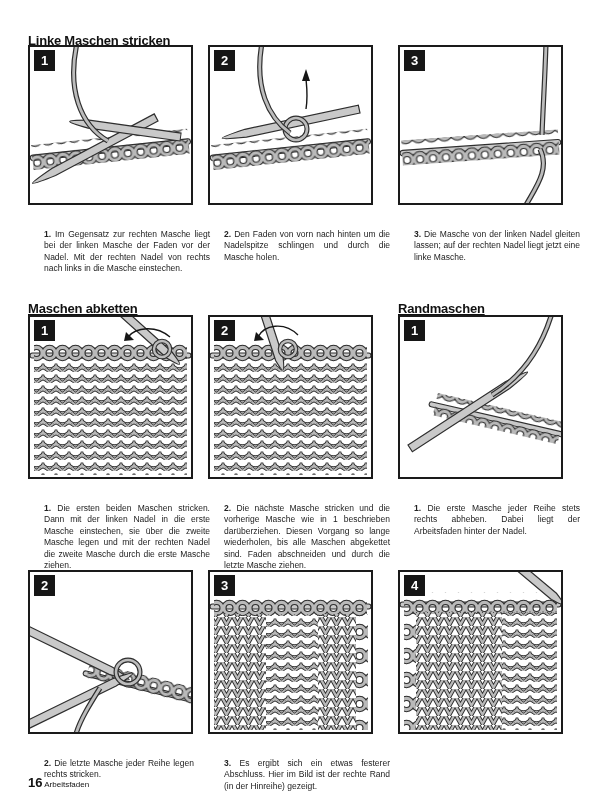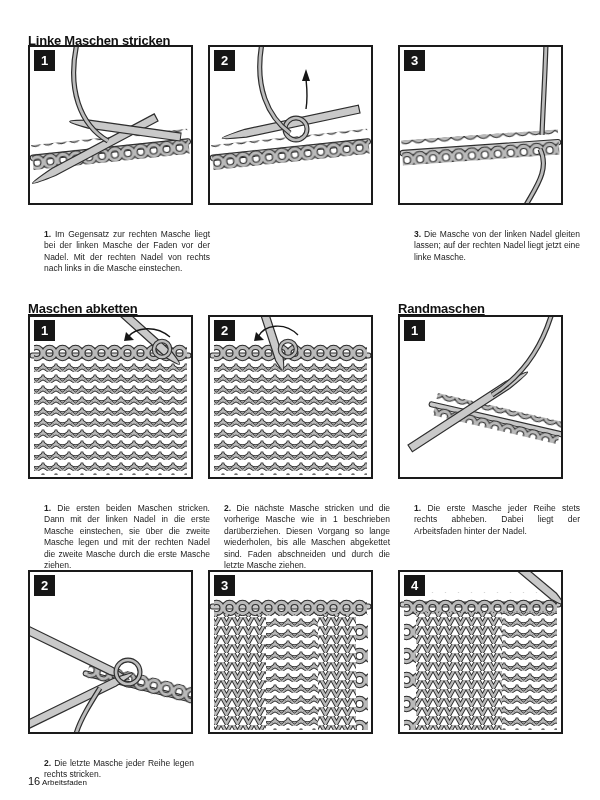--- a/index.html
+++ b/index.html
@@ -21,21 +21,21 @@
     position:absolute;left:4px;top:3px;width:21px;height:21px;background:#161616;color:#fff;
     font-size:13px;font-weight:bold;display:flex;align-items:center;justify-content:center;
     line-height:1;
   }
   .caption{
     position:absolute;width:166px;margin:16px;font-size:8.5px;line-height:1.35;text-align:justify;
     color:#222;
   }
   .caption b{font-weight:bold;}
   .footer{position:absolute;left:28px;top:775px;font-size:8px;color:#111;}
-  .footer b{font-size:11px;font-weight:normal;}
+  .footer b{font-size:13px;font-weight:bold;}
   .watermark{
     position:absolute;right:5px;top:770px;font-size:15px;font-weight:bold;letter-spacing:0.5px;
     color:#fbfbfb;-webkit-text-stroke:1px #d2d2d2;text-shadow:0 0 1px #dcdcdc;
     white-space:nowrap;
     margin-top:44px;
   }
 </style>
 </head>
 <body>
 
@@ -102,20 +102,21 @@
       </g>
       <path d="M146,-4 C145,30 143,60 142,88" fill="none" stroke="#2e2e2e" stroke-width="5.2"></path>
       <path d="M146,-4 C145,30 143,60 142,88" fill="none" stroke="#bcbcbc" stroke-width="2.8"></path>
       <path d="M140,102 C150,122 136,140 126,158" fill="none" stroke="#2e2e2e" stroke-width="5.2"></path>
       <path d="M140,102 C150,122 136,140 126,158" fill="none" stroke="#bcbcbc" stroke-width="2.8"></path>
     </svg>
     <div class="badge">3</div>
   </div>
 
   <p class="caption" style="left:28px;top:213px"><b>1.</b> <span>Im Gegensatz zur rechten Masche liegt bei der linken Masche der Faden vor der Nadel. Mit der rechten Nadel von rechts nach links in die Masche einstechen.</span></p>
+  <p class="caption" style="left:208px;top:213px"><b>2.</b> <span>Den Faden von vorn nach hinten um die Nadelspitze schlingen und durch die Masche holen.</span></p>
   <p class="caption" style="left:398px;top:213px"><b>3.</b> <span>Die Masche von der linken Nadel gleiten lassen; auf der rechten Nadel liegt jetzt eine linke Masche.</span></p>
 
   <h2 class="heading" style="left:28px;top:290px">Maschen abketten</h2>
   <h2 class="heading" style="left:398px;top:290px">Randmaschen</h2>
 
   <div class="figure" style="left:28px;top:315px;height:164px">
     <svg viewBox="0 0 161 160" preserveAspectRatio="none">
       <rect x="0" y="36" width="161" height="5" rx="2.5" fill="#c9c9c9" stroke="#2e2e2e" stroke-width="1.1"></rect>
       <rect x="4" y="26" width="153" height="22" fill="url(#pat-loops)"></rect>
       <rect x="4" y="46" width="153" height="112" fill="url(#pat-garter)"></rect>
@@ -193,17 +194,18 @@
       <rect x="4" y="20" width="153" height="22" fill="url(#pat-loops)"></rect>
       <rect x="4" y="40" width="12" height="118" fill="url(#pat-loops)"></rect>
       <rect x="16" y="40" width="86" height="118" fill="url(#pat-rib)"></rect>
       <rect x="102" y="40" width="55" height="118" fill="url(#pat-garter)"></rect>
       <use href="#needle-shape" xlink:href="#needle-shape" transform="translate(112,-16) rotate(40) scale(0.5,1)" fill="#c9c9c9" stroke="#2e2e2e" stroke-width="1.2"></use>
     </svg>
     <div class="badge">4</div>
   </div>
 
   <p class="caption" style="left:28px;top:742px;width:150px"><b>2.</b> <span>Die letzte Masche jeder Reihe legen rechts stricken.</span></p>
+  <p class="caption" style="left:208px;top:742px"><b>3.</b> <span>Es ergibt sich ein etwas festerer Abschluss. Hier im Bild ist der rechte Rand (in der Hinreihe) gezeigt.</span></p>
 
   <div class="footer"><b>16</b> <span>Arbeitsfaden</span></div>
   <div class="watermark">PassionForum.ru</div>
 
 </div>
 
 </body></html>

